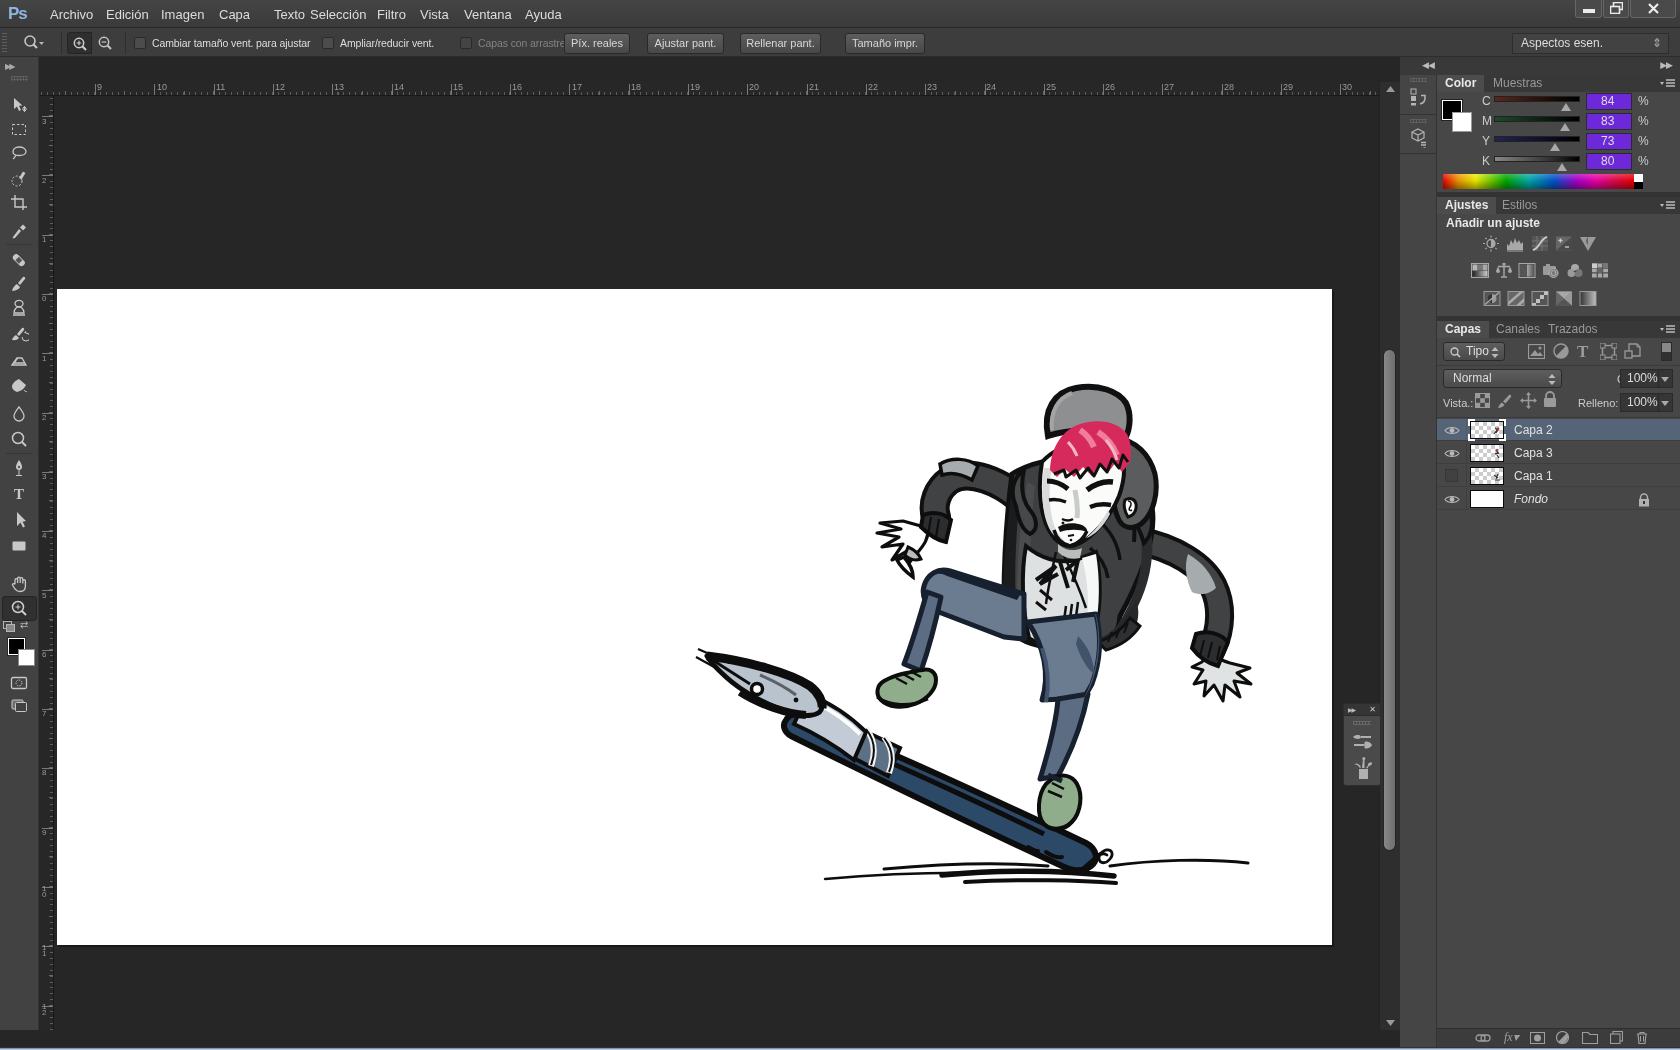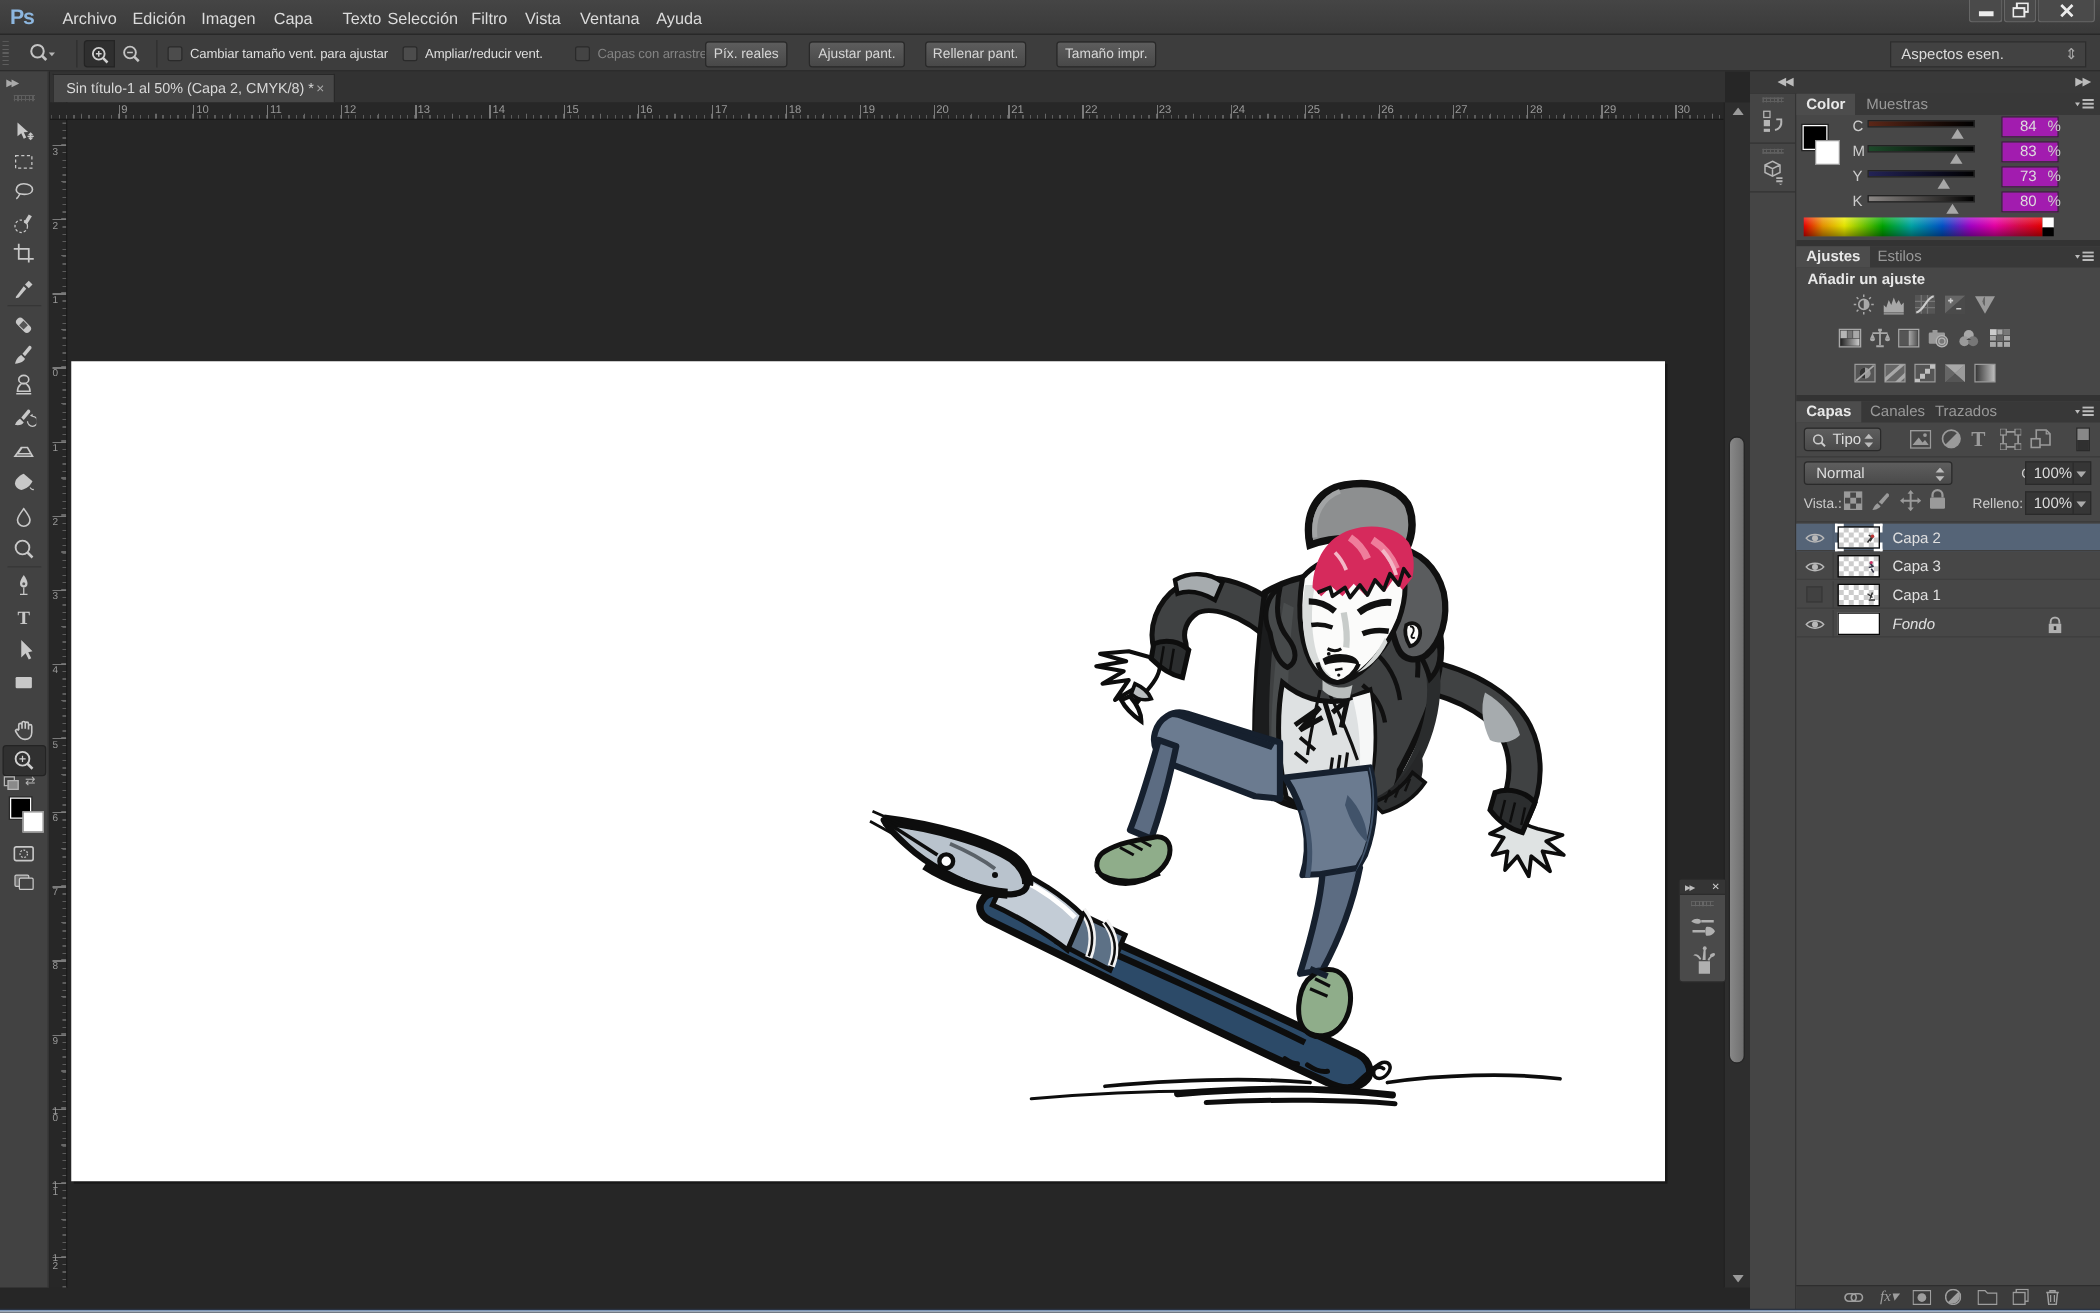--- a/index.html
+++ b/index.html
@@ -99,21 +99,21 @@
   .lrow { position:absolute; left:0; width:243px; height:22px; border-bottom:1px solid #3e3e3e; }
   .thumb { position:absolute; left:33px; top:2px; width:34px; height:18px;
     background:repeating-conic-gradient(#ccc 0 25%, #fff 0 50%) 0 0/8px 8px;
     border:1px solid #0a0a0a; }
   .lname { position:absolute; left:77px; top:4px; font-size:12px; color:#e0e0e0; }
   .crow { position:absolute; left:0; width:243px; height:20px; }
   .clbl { position:absolute; left:45px; top:1px; font-size:12px; color:#ccc; }
   .ctrack { position:absolute; left:57px; top:3px; width:86px; height:6px; border:1px solid #222; }
   .cthumb { position:absolute; top:10px; width:0; height:0; border-left:5px solid transparent;
     border-right:5px solid transparent; border-bottom:8px solid #a8a8a8; }
-  .cval { position:absolute; left:164px; top:0; width:46px; height:17px; background:#a21caf;
+  .cval { position:absolute; left:149px; top:0; width:46px; height:17px; background:#6d28d9;
     border:1px solid #2b2b2b; color:#ddd; font-size:12px; padding-left:14px; line-height:15px; }
   .cpct { position:absolute; left:201px; top:1px; font-size:12px; color:#ccc; }
   .aicon { position:absolute; width:20px; height:17px; }
   .lkicon { position:absolute; }
   .fticon { position:absolute; }
   .selbox { position:absolute; height:19px; background:linear-gradient(#5e5e5e,#4a4a4a);
     border:1px solid #2a2a2a; border-radius:3px; color:#ddd; font-size:12px; line-height:17px; }
   .valbox { position:absolute; width:53px; height:19px; background:#363636;
     border:1px solid #2a2a2a; color:#ddd; font-size:12px; line-height:17px; }
 </style>
@@ -175,24 +175,20 @@
     <div class="chk" style="left:460px;background:#444;"></div>
     <span class="olbl" style="left:478px;color:#838383;">Capas con arrastre</span>
     <div class="obtn" style="left:564px;width:66px;">Píx. reales</div>
     <div class="obtn" style="left:647px;width:77px;">Ajustar pant.</div>
     <div class="obtn" style="left:740px;width:81px;">Rellenar pant.</div>
     <div class="obtn" style="left:845px;width:80px;">Tamaño impr.</div>
     <div class="darkbox" style="left:1512px;top:5px;width:157px;height:21px;background:#424242;
       line-height:19px;padding-left:8px;">Aspectos esen.<span style="position:absolute;right:6px;color:#aaa;">⇕</span></div>
   </div>
 
-  <div id="tabbar" class="abs">
-    <div id="doctab">Sin título-1 al 50% (Capa 2, CMYK/8) *
-      <span style="position:absolute;left:210px;top:0;color:#aaa;font-size:11px;">×</span></div>
-  </div>
 
   <div id="toolbar" class="abs">
     <span style="position:absolute;left:5px;top:5px;color:#aaa;font-size:8px;letter-spacing:-2px;">▶▶</span>
     <div style="position:absolute;left:11px;top:19px;width:17px;height:5px;background:repeating-linear-gradient(90deg,#5e5e5e 0 1px,transparent 1px 3px),repeating-linear-gradient(#5e5e5e 0 1px,transparent 1px 3px);"></div>
     <div class="tool" style="top:39px">
         <svg width="20" height="20" viewBox="0 0 20 20">
           <path d="M5,2 L5,13 L8,10.5 L10,15 L12,14 L10,9.8 L13.5,9.5 Z" fill="#c8c8c8"></path>
           <path d="M13,13 h5 M15.5,10.5 v5 M14,12 l1.5,-1.5 1.5,1.5 M14,14 l1.5,1.5 1.5,-1.5" stroke="#c8c8c8" fill="none"></path>
         </svg>
       </div>

